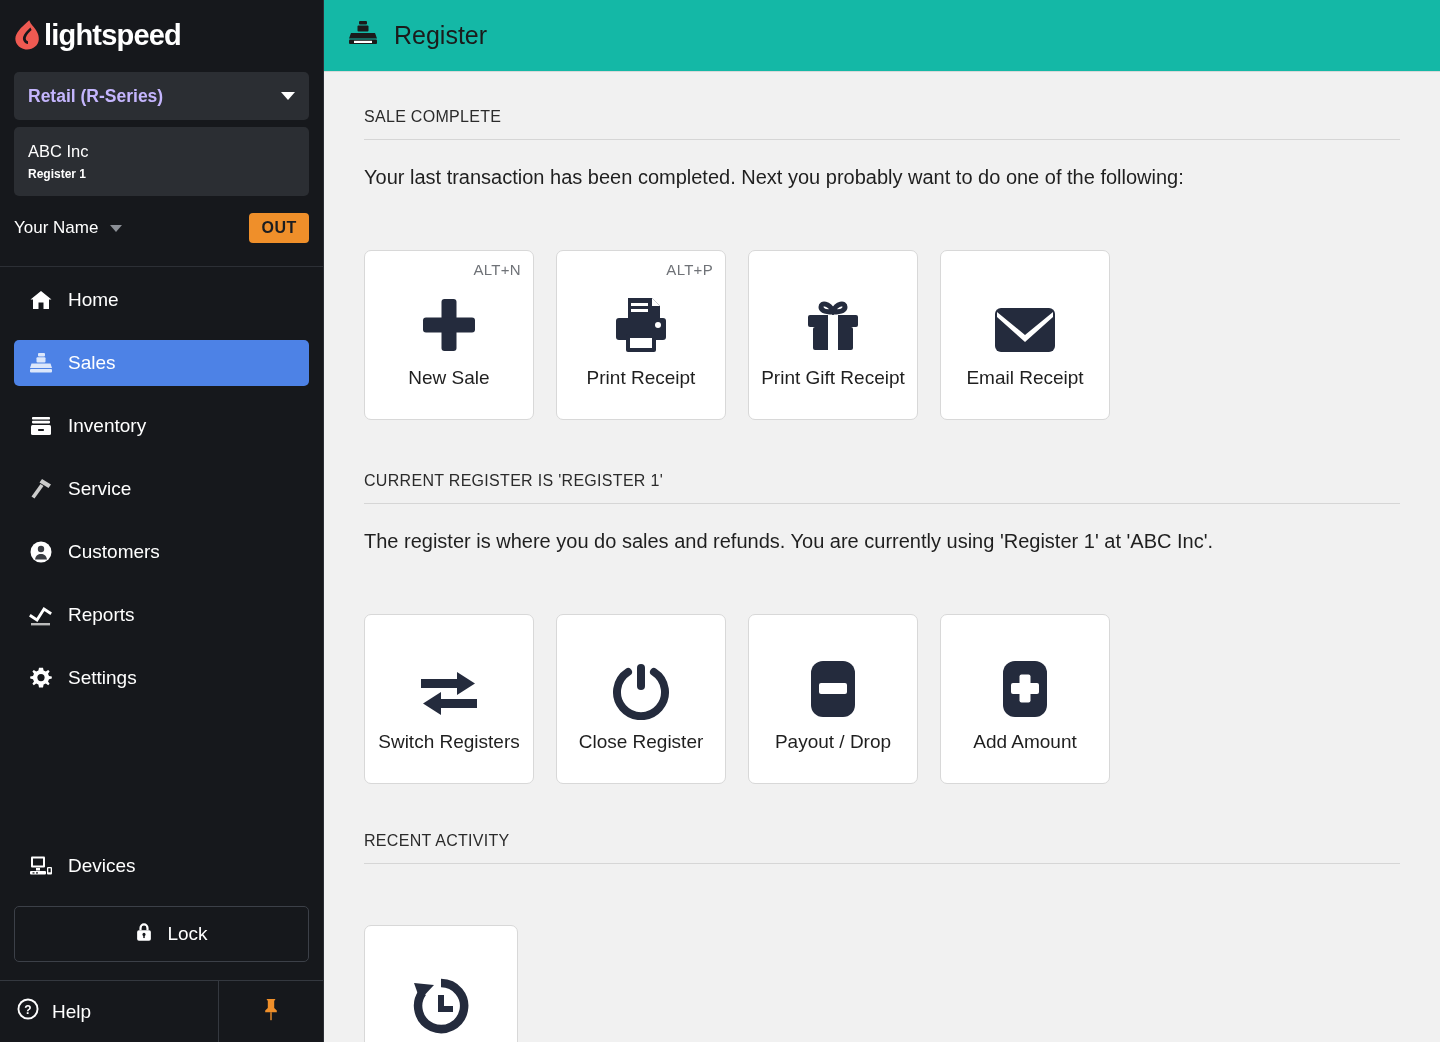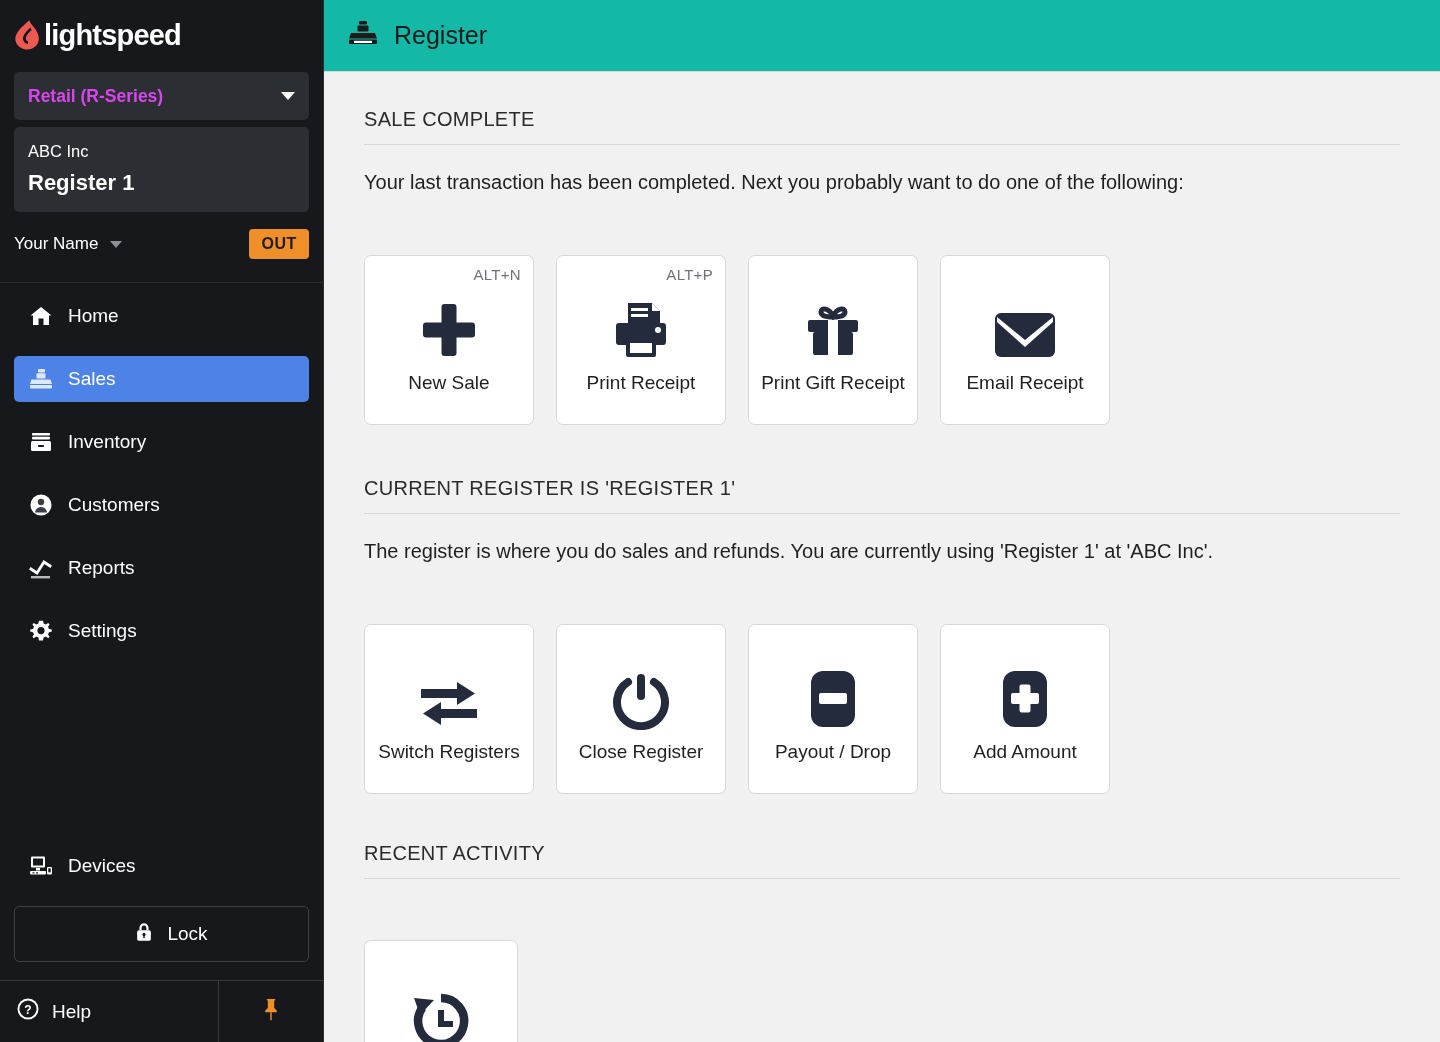--- a/index.html
+++ b/index.html
@@ -37,36 +37,36 @@
   .ctx-select {
     margin: 2px 14px 0 14px;
     height: 48px;
     background: #2b2e33;
     border-radius: 5px;
     display: flex; align-items: center;
     padding: 0 14px;
     justify-content: space-between;
   }
   .ctx-select .label {
-    color: #d946ef; font-size: 17.5px; font-weight: 700;
+    color: #c4b5fd; font-size: 17.5px; font-weight: 700;
   }
   .caret-down {
     width: 0; height: 0;
     border-left: 7px solid transparent;
     border-right: 7px solid transparent;
     border-top: 8px solid #ffffff;
   }
   .store-box {
     margin: 7px 14px 0 14px;
     background: #2b2e33;
     border-radius: 5px;
     padding: 10px 14px 12px 14px;
   }
   .store-box .store-name { color: #ffffff; font-size: 16.5px; font-weight: 400; line-height: 1.7; }
-  .store-box .register-name { color: #ffffff; font-size: 22px; font-weight: 700; line-height: 1.6; }
+  .store-box .register-name { color: #ffffff; font-size: 12px; font-weight: 700; line-height: 1.6; }
   .user-row {
     margin: 8px 14px 0 14px;
     height: 48px;
     display: flex; align-items: center; justify-content: space-between;
   }
   .user-left { display: flex; align-items: center; gap: 12px; }
   .user-name { color: #ffffff; font-size: 17px; font-weight: 400; }
   .caret-sm {
     width: 0; height: 0;
     border-left: 6px solid transparent;
@@ -141,21 +141,21 @@
     display: flex; align-items: center;
     gap: 16px;
     padding-left: 24px;
     flex: 0 0 72px;
   }
   .topbar .title { font-size: 25px; color: #1b1b1b; font-weight: 400; }
 
   .content { padding: 36px 40px 0 40px; }
   .section { margin-bottom: 6px; }
   .section-head {
-    font-size: 20px;
+    font-size: 16px;
     color: #2b2b2b;
     letter-spacing: 0.3px;
     padding-bottom: 13px;
     border-bottom: 1px solid #d6d6d6;
   }
   .section-desc {
     font-size: 20px;
     color: #1f1f1f;
     padding: 26px 0 22px 0;
   }
@@ -260,20 +260,29 @@
           <svg width="24" height="24" viewBox="0 0 24 24" fill="#ffffff">
             <rect x="3" y="3" width="18" height="2.6" rx="0.8"></rect>
             <rect x="3" y="6.8" width="18" height="2.6" rx="0.8"></rect>
             <rect x="2" y="11" width="20" height="10" rx="1.5"></rect>
             <rect x="9" y="15" width="6" height="2" rx="0.8" fill="#16181c"></rect>
           </svg>
         </span>
         <span>Inventory</span>
       </div>
 
+      <div class="nav-item">
+        <span class="ico">
+          <svg width="24" height="24" viewBox="0 0 24 24" fill="#cccccc">
+            <path d="M13 2 L22 7.5 L19.5 11 L10.5 5.5 Z"></path>
+            <path d="M11.5 7 L14.5 9 L5.5 21.5 L2.5 19.5 Z"></path>
+          </svg>
+        </span>
+        <span>Service</span>
+      </div>
 
       <div class="nav-item">
         <span class="ico">
           <svg width="24" height="24" viewBox="0 0 24 24">
             <circle cx="12" cy="12" r="10.5" fill="#ffffff"></circle>
             <circle cx="12" cy="9" r="3.2" fill="#3a3d43"></circle>
             <path d="M6 19.5 C6.6 15.6 9 14 12 14 C15 14 17.4 15.6 18 19.5 Z" fill="#3a3d43"></path>
           </svg>
         </span>
         <span>Customers</span>

